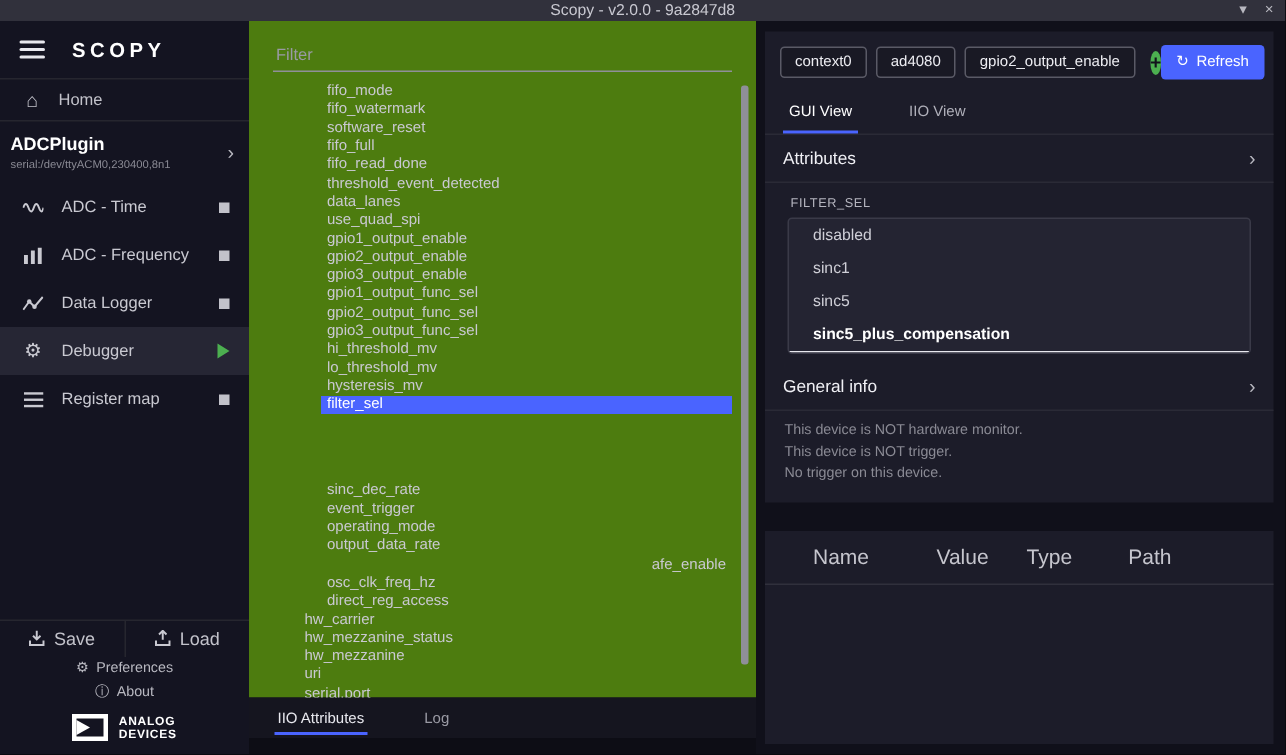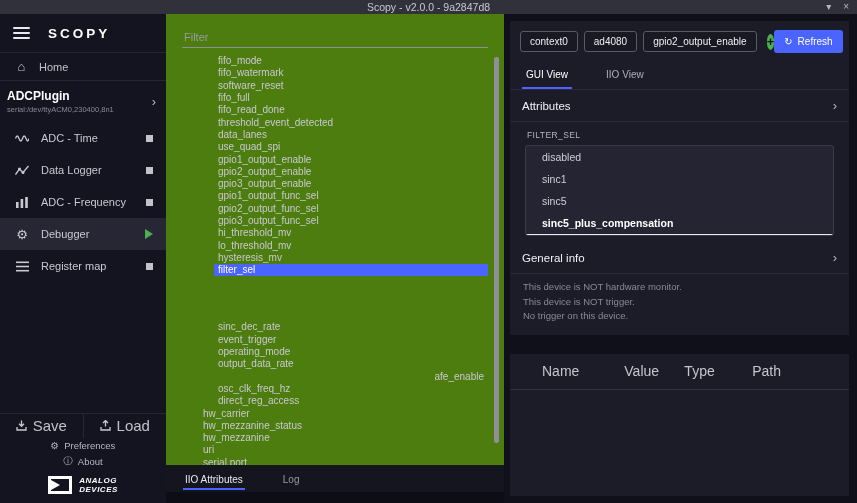--- a/index.html
+++ b/index.html
@@ -28,29 +28,29 @@
   .tool { height:32px; display:flex; align-items:center; padding:0 13px; gap:10px; color:#c9c9d1; cursor:pointer; }
   .tool.selected { background:#262634; }
   .tool .t-icon { width:18px; display:flex; justify-content:center; align-items:center; font-size:13px; color:#c9c9d1; }
   .tool .t-label { flex:1; font-size:11px; }
   .stop-square { width:7px; height:7px; background:#c2c2ca; flex:none; cursor:pointer; }
   .play-tri { width:0; height:0; border-left:8px solid var(--green,#4caf50);
               border-top:5px solid transparent; border-bottom:5px solid transparent; flex:none; cursor:pointer; }
   .sb-footer { margin-top:auto; display:flex; flex-direction:column; }
   .saveload { display:flex; border-top:1px solid #26262f; }
   .saveload .half { flex:1; height:24px; display:flex; align-items:center; justify-content:center; gap:6px;
-                    font-size:15px; color:#c2c2ca; cursor:pointer; }
+                    font-size:12px; color:#c2c2ca; cursor:pointer; }
   .saveload .half + .half { border-left:1px solid #26262f; }
   .foot-link { height:16px; display:flex; align-items:center; justify-content:center; gap:5px;
                font-size:9.5px; color:#b8b8c0; cursor:pointer; }
   .brand { display:flex; align-items:center; justify-content:center; gap:7px; padding:6px 0 9px; }
   .adi-box { width:24px; height:18px; border:3px solid #fff; position:relative; }
   .adi-tri { position:absolute; left:0px; top:1px; width:0; height:0;
              border-top:5px solid transparent; border-bottom:5px solid transparent; border-left:9px solid #fff; }
-  .brand-text { font-size:8px; font-weight:bold; color:#fff; line-height:1.15; letter-spacing:.5px;font-style:italic; }
+  .brand-text { font-size:8px; font-weight:bold; color:#fff; line-height:1.15; letter-spacing:.5px; }
   
   .tree-panel { width:338px; flex:none; display:flex; flex-direction:column; background:#10101a; min-height:0; }
   .tree-card { flex:1; background:#4d7c0f; display:flex; flex-direction:column; min-height:0; }
   .filter-row { padding:13px 16px 0; flex:none; }
   .filter-input { width:100%; background:transparent; border:none; border-bottom:1px solid #8f8f99;
                   color:#e8e8ee; font-size:11px; padding:4px 2px; outline:none; font-family:inherit; }
   .filter-input::placeholder { color:#9a9aa4; }
   .tree-list { flex:1; position:relative; margin-top:7px; overflow:hidden; padding-right:16px; }
   .tree-item { height:12.3px; display:flex; align-items:center; font-size:10px; color:#c9c9d1;
                cursor:pointer; white-space:nowrap; }
@@ -139,38 +139,38 @@
         <span class="t-icon">
           <svg width="14" height="11" viewBox="0 0 14 11">
               <path class="st" d="M0.5,5.5 Q2.2,0.5 4,5.5 T7.5,5.5 T11,5.5 T14,5.5"></path>
             </svg>
         </span>
         <span class="t-label">ADC - Time</span>
         <span class="stop-square"></span>
       </div>
       <div class="tool">
         <span class="t-icon">
+          <svg width="12" height="11" viewBox="0 0 12 11">
+              <rect class="fl" x="0" y="5" width="2.6" height="6"></rect>
+              <rect class="fl" x="4.6" y="2" width="2.6" height="9"></rect>
+              <rect class="fl" x="9.2" y="0" width="2.6" height="11"></rect>
+            </svg>
+        </span>
+        <span class="t-label">ADC - Frequency</span>
+        <span class="stop-square"></span>
+      </div>
+      <div class="tool">
+        <span class="t-icon">
           <svg width="14" height="11" viewBox="0 0 14 11">
               <polyline class="st" points="0.5,9.5 4.5,4 8,7.5 13.5,1"></polyline>
               <circle class="fl" cx="4.5" cy="4" r="1.5"></circle>
               <circle class="fl" cx="8" cy="7.5" r="1.5"></circle>
             </svg>
         </span>
         <span class="t-label">Data Logger</span>
-        <span class="stop-square"></span>
-      </div>
-      <div class="tool">
-        <span class="t-icon">
-          <svg width="12" height="11" viewBox="0 0 12 11">
-              <rect class="fl" x="0" y="5" width="2.6" height="6"></rect>
-              <rect class="fl" x="4.6" y="2" width="2.6" height="9"></rect>
-              <rect class="fl" x="9.2" y="0" width="2.6" height="11"></rect>
-            </svg>
-        </span>
-        <span class="t-label">ADC - Frequency</span>
         <span class="stop-square"></span>
       </div>
       <div class="tool selected">
         <span class="t-icon">⚙</span>
         <span class="t-label">Debugger</span>
         <span class="play-tri"></span>
       </div>
       <div class="tool">
         <span class="t-icon">
           <svg width="13" height="11" viewBox="0 0 13 11">

